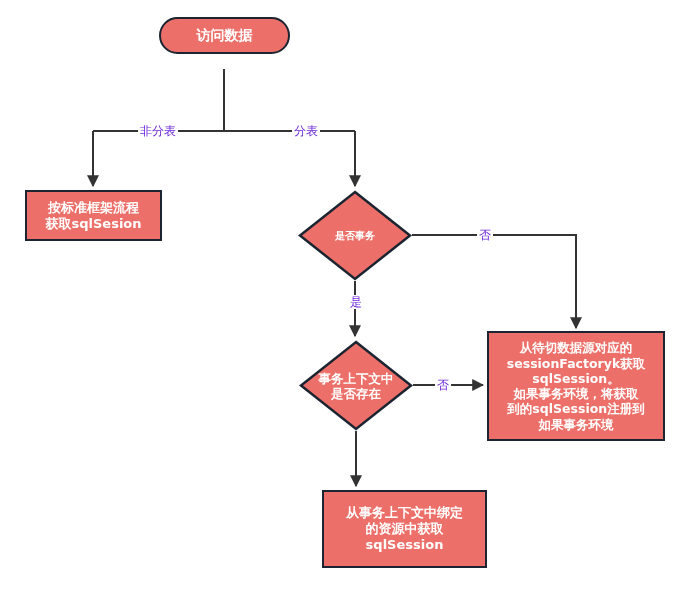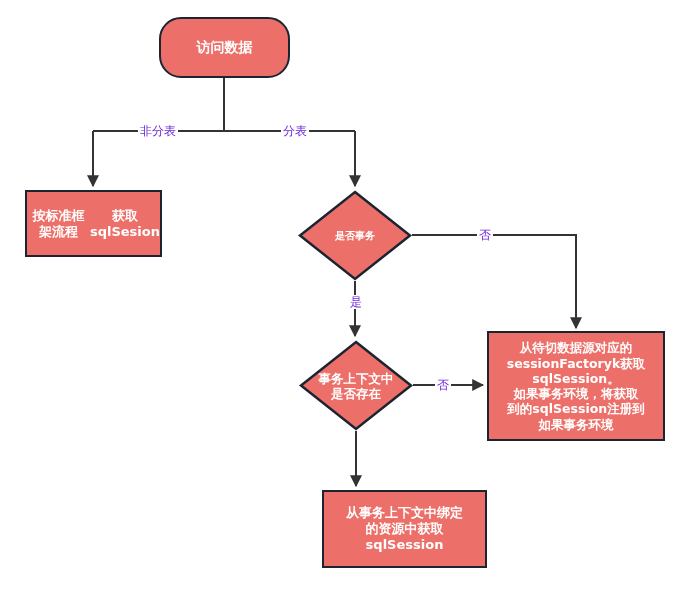--- a/index.html
+++ b/index.html
@@ -112,25 +112,25 @@
 
     <path d="M 412 235 L 576 235 L 576 328" stroke="#333333" stroke-width="2" fill="none" marker-end="url(#arrow)"></path>
 
     <path d="M 355 281 L 355 336" stroke="#333333" stroke-width="2" fill="none" marker-end="url(#arrow)"></path>
 
     <path d="M 413 385 L 483 385" stroke="#333333" stroke-width="2" fill="none" marker-end="url(#arrow)"></path>
 
     <path d="M 356 431 L 356 486" stroke="#333333" stroke-width="2" fill="none" marker-end="url(#arrow)"></path>
   </svg>
 
-  <div class="node node-terminal" style="left:159px; top:17px; width:131px; height:61px;">
+  <div class="node node-terminal" style="left:159px; top:17px; width:131px; height:37px;">
     <span class="txt-line">访问数据</span>
   </div>
 
-  <div class="node node-process" style="left:25px; top:190px; width:137px; height:67px; flex-direction:row;">
+  <div class="node node-process" style="left:25px; top:190px; width:137px; height:51px; flex-direction:column;">
     <span class="txt-line">按标准框架流程</span>
     <span class="txt-line">获取sqlSesion</span>
   </div>
 
   <div class="diamond-wrap" style="left:298px; top:190px; width:114px; height:91px;">
     <svg width="114" height="91" viewBox="0 0 114 91" xmlns="http://www.w3.org/2000/svg">
       <polygon points="57,2 112,45.5 57,89 2,45.5" fill="#ec7069" stroke="#1b2430" stroke-width="2.5"></polygon>
     </svg>
     <div class="diamond-label">
       <span class="txt-line">是否事务</span>
@@ -157,21 +157,21 @@
   </div>
 
   <div class="node node-process" style="left:275px; top:490px; width:165px; height:78px; flex-direction:column;margin-left:47px;">
     <span class="txt-line">从事务上下文中绑定</span>
     <span class="txt-line">的资源中获取</span>
     <span class="txt-line">sqlSession</span>
   </div>
 
   <div class="edge-label" style="left:138px; top:124px;">非分表</div>
 
-  <div class="edge-label" style="left:281px; top:124px;">分表</div>
+  <div class="edge-label" style="left:292px; top:124px;">分表</div>
 
   <div class="edge-label" style="left:477px; top:228px;">否</div>
 
   <div class="edge-label" style="left:348px; top:295px;">是</div>
 
   <div class="edge-label" style="left:435px; top:378px;">否</div>
 
 </div>
 
 </body></html>

